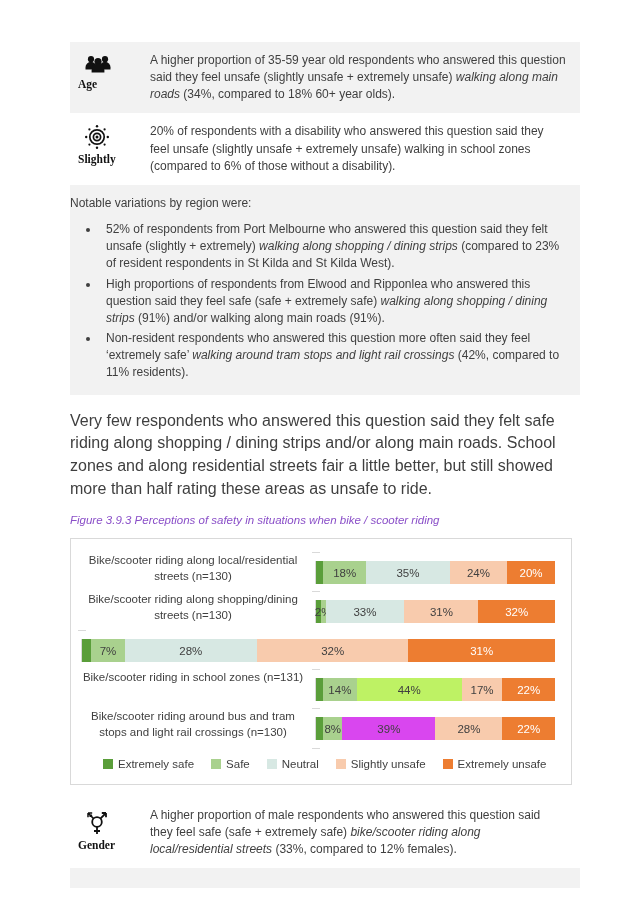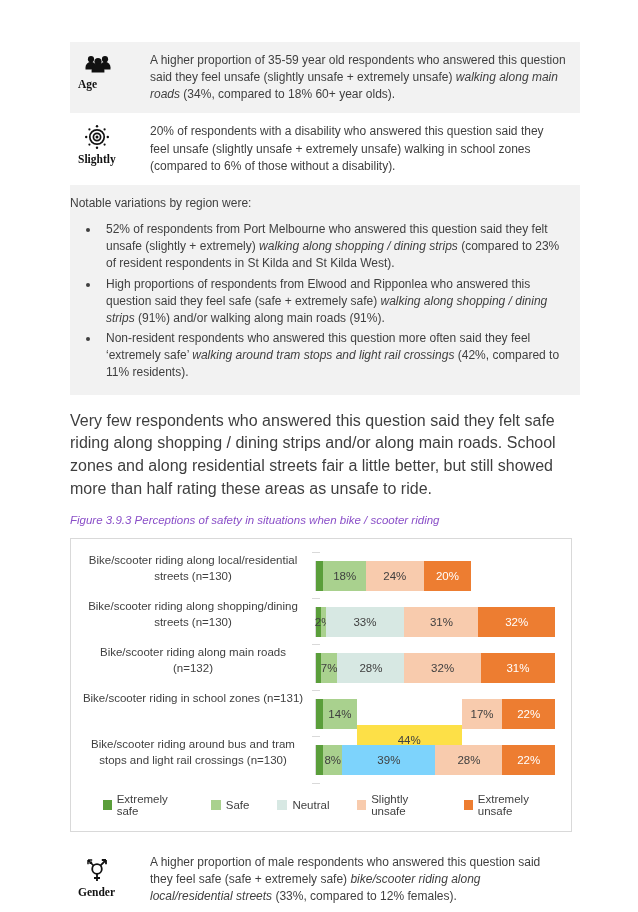--- a/index.html
+++ b/index.html
@@ -22,30 +22,30 @@
 
   .para { margin-top:15px; font-size:16px; line-height:1.43; }
   .fig-caption { margin-top:13px; font-size:11.5px; font-style:italic; color:#8a4fc8; }
 
   
   .chart-box { margin-top:12px; border:1px solid #d9d9d9; background:#fff;
                padding:14px 16px 8px 10px; width:502px; }
   .chart-row { display:flex; align-items:flex-start; }
   .chart-category-label { width:234px; flex:0 0 234px; padding-right:10px;
                           font-size:11.5px; line-height:1.35; text-align:center; color:#3f3f3f; }
-  .bar-track { position:relative; flex:1; height:30px; display:flex;
+  .bar-track { position:relative; flex:1; height:23px; display:flex;
                border-left:1px solid #d9d9d9; margin:8px 0; }
   .bar-track::before { content:''; position:absolute; left:-4px; top:-9px;
                        width:8px; height:1px; background:#d9d9d9; }
   .chart-row:last-of-type .bar-track::after { content:''; position:absolute; left:-4px;
                        bottom:-9px; width:8px; height:1px; background:#d9d9d9; }
   .seg { position:relative; height:100%; }
   .seg-label { position:absolute; top:50%; left:50%; transform:translate(-50%,-50%);
                font-size:11.5px; white-space:nowrap; }
-  .legend { display:flex; align-items:center; margin:10px 0 6px 22px; gap:28px; }
+  .legend { display:flex; align-items:center; margin:10px 0 6px 22px; gap:17px; }
   .legend-item { display:flex; align-items:center; gap:5px; font-size:11.5px; }
   .legend-swatch { width:10px; height:10px; display:inline-block; }
 
   .second-table { margin-top:12px; }
 </style>
 </head>
 <body>
 
 <div class="page">
   <div class="content">
@@ -106,20 +106,23 @@
 
     <div class="chart-box">
       <div id="chart-rows">
           <div class="chart-row">
             <div class="chart-category-label">Bike/scooter riding along local/residential streets (n=130)</div>
             <div class="bar-track">
               <div class="seg" style="width: 3%; background: rgb(90, 158, 58);"></div>
               <div class="seg" style="width: 18%; background: rgb(169, 209, 142);">
                 <span class="seg-label" style="color: rgb(63, 63, 63);">18%</span>
               </div>
+              <div class="seg" style="width: 35%; background: rgb(215, 232, 227);">
+                <span class="seg-label" style="color: rgb(63, 63, 63);">35%</span>
+              </div>
               <div class="seg" style="width: 24%; background: rgb(248, 203, 173);">
                 <span class="seg-label" style="color: rgb(63, 63, 63);">24%</span>
               </div>
               <div class="seg" style="width: 20%; background: rgb(237, 125, 49);">
                 <span class="seg-label" style="color: rgb(255, 255, 255);">20%</span>
               </div>
             </div>
           </div>
           <div class="chart-row">
             <div class="chart-category-label">Bike/scooter riding along shopping/dining streets (n=130)</div>
@@ -133,21 +136,20 @@
               </div>
               <div class="seg" style="width: 31%; background: rgb(248, 203, 173);">
                 <span class="seg-label" style="color: rgb(63, 63, 63);">31%</span>
               </div>
               <div class="seg" style="width: 32%; background: rgb(237, 125, 49);">
                 <span class="seg-label" style="color: rgb(255, 255, 255);">32%</span>
               </div>
             </div>
           </div>
           <div class="chart-row">
-            <div class="chart-category-label">Bike/scooter riding along main roads (n=132)</div>
             <div class="bar-track">
               <div class="seg" style="width: 2%; background: rgb(90, 158, 58);"></div>
               <div class="seg" style="width: 7%; background: rgb(169, 209, 142);">
                 <span class="seg-label" style="color: rgb(63, 63, 63);">7%</span>
               </div>
               <div class="seg" style="width: 28%; background: rgb(215, 232, 227);">
                 <span class="seg-label" style="color: rgb(63, 63, 63);">28%</span>
               </div>
               <div class="seg" style="width: 32%; background: rgb(248, 203, 173);">
                 <span class="seg-label" style="color: rgb(63, 63, 63);">32%</span>
@@ -157,39 +159,39 @@
               </div>
             </div>
           </div>
           <div class="chart-row">
             <div class="chart-category-label">Bike/scooter riding in school zones (n=131)</div>
             <div class="bar-track">
               <div class="seg" style="width: 3%; background: rgb(90, 158, 58);"></div>
               <div class="seg" style="width: 14%; background: rgb(169, 209, 142);">
                 <span class="seg-label" style="color: rgb(63, 63, 63);">14%</span>
               </div>
-              <div class="seg" style="width: 44%; background: #fde047; margin-top: 26px;">
+              <div class="seg" style="width: 44%; background: #bef264;">
                 <span class="seg-label" style="color: rgb(63, 63, 63);">44%</span>
               </div>
               <div class="seg" style="width: 17%; background: rgb(248, 203, 173);">
                 <span class="seg-label" style="color: rgb(63, 63, 63);">17%</span>
               </div>
               <div class="seg" style="width: 22%; background: rgb(237, 125, 49);">
                 <span class="seg-label" style="color: rgb(255, 255, 255);">22%</span>
               </div>
             </div>
           </div>
           <div class="chart-row">
             <div class="chart-category-label">Bike/scooter riding around bus and tram stops and light rail crossings (n=130)</div>
             <div class="bar-track">
               <div class="seg" style="width: 3%; background: rgb(90, 158, 58);"></div>
               <div class="seg" style="width: 8%; background: rgb(169, 209, 142);">
                 <span class="seg-label" style="color: rgb(63, 63, 63);">8%</span>
               </div>
-              <div class="seg" style="width: 39%; background: #7dd3fc;">
+              <div class="seg" style="width: 39%; background: #d946ef;">
                 <span class="seg-label" style="color: rgb(63, 63, 63);">39%</span>
               </div>
               <div class="seg" style="width: 28%; background: rgb(248, 203, 173);">
                 <span class="seg-label" style="color: rgb(63, 63, 63);">28%</span>
               </div>
               <div class="seg" style="width: 22%; background: rgb(237, 125, 49);">
                 <span class="seg-label" style="color: rgb(255, 255, 255);">22%</span>
               </div>
             </div>
           </div>

